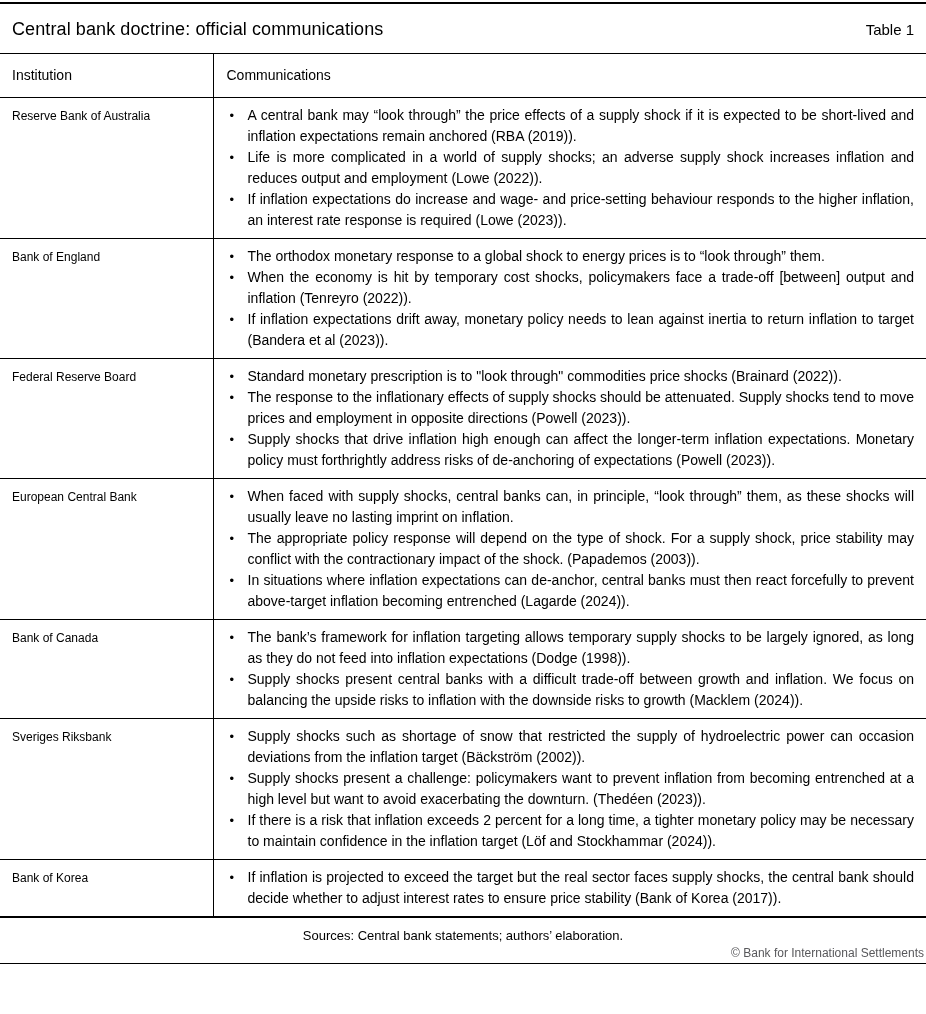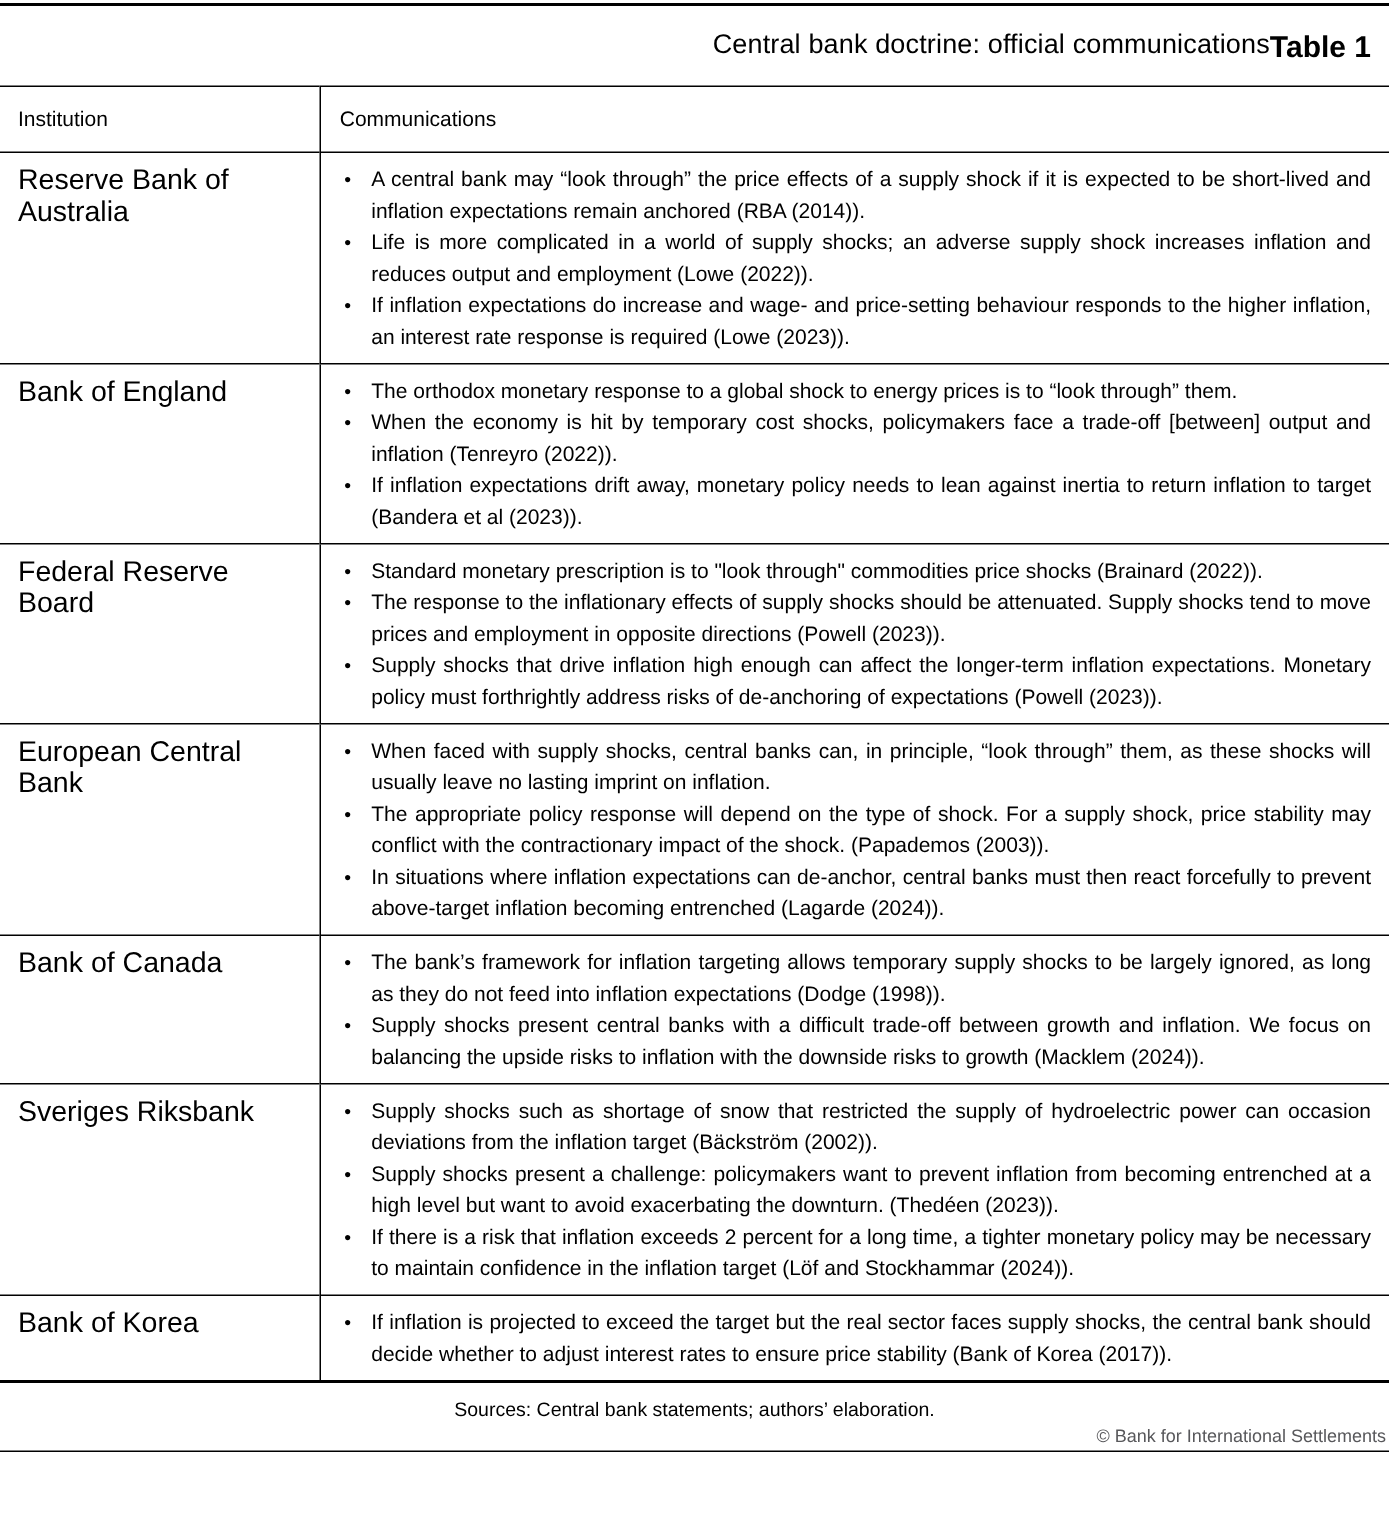--- a/index.html
+++ b/index.html
@@ -10,26 +10,26 @@
     font-family: "Liberation Sans", "DejaVu Sans", sans-serif;
     color: #000000;
     margin: 0 auto;
   }
   .page { width: 926px; }
 
   .top-rule { border-top: 2px solid #000; margin-top: 2px; }
 
   .title-row {
     display: flex;
-    justify-content: flex-end;
+    justify-content: space-between;
     align-items: flex-start;
     padding: 15px 12px 13px 12px;
   }
   .doc-title { font-size: 18px; font-weight: 400; letter-spacing: 0.1px; }
-  .table-label { font-size: 20px; font-weight: 700; padding-top: 2px; }
+  .table-label { font-size: 15px; font-weight: 400; padding-top: 2px; }
 
   table.main {
     width: 100%;
     border-collapse: collapse;
     table-layout: fixed;
   }
   col.c1 { width: 213px; }
   thead tr {
     border-top: 1.5px solid #000;
     border-bottom: 1px solid #000;
@@ -42,21 +42,21 @@
     padding: 13px 12px 14px 12px;
     vertical-align: middle;
   }
   th.comm-h { padding-left: 13px; }
   tbody tr { border-bottom: 1px solid #000; }
   tbody tr:last-child { border-bottom: 2px solid #000; }
   td { vertical-align: top; }
   td.comm-cell, th.comm-h { border-left: 1px solid #000; }
 
   td.inst-cell {
-    font-size: 19px;
+    font-size: 12px;
     padding: 8px 8px 8px 12px;
     line-height: 21px;
   }
   td.comm-cell { padding: 7px 12px 7px 13px; }
 
   ul.bullets { list-style: none; }
   ul.bullets li { display: flex; }
   .dot {
     flex: none;
     width: 21px;
@@ -110,21 +110,21 @@
         <th class="comm-h">Communications</th>
       </tr>
     </thead>
     <tbody>
         <tr>
           <td class="inst-cell">Reserve Bank of Australia</td>
           <td class="comm-cell">
             <ul class="bullets">
               <li>
                 <span class="dot">•</span>
-                <span class="btxt">A central bank may “look through” the price effects of a supply shock if it is expected to be short-lived and inflation expectations remain anchored (RBA (2014)).</span>
+                <span class="btxt">A central bank may “look through” the price effects of a supply shock if it is expected to be short-lived and inflation expectations remain anchored (RBA (2019)).</span>
               </li>
               <li>
                 <span class="dot">•</span>
                 <span class="btxt">Life is more complicated in a world of supply shocks; an adverse supply shock increases inflation and reduces output and employment (Lowe (2022)).</span>
               </li>
               <li>
                 <span class="dot">•</span>
                 <span class="btxt">If inflation expectations do increase and wage- and price-setting behaviour responds to the higher inflation, an interest rate response is required (Lowe (2023)).</span>
               </li>
             </ul>

